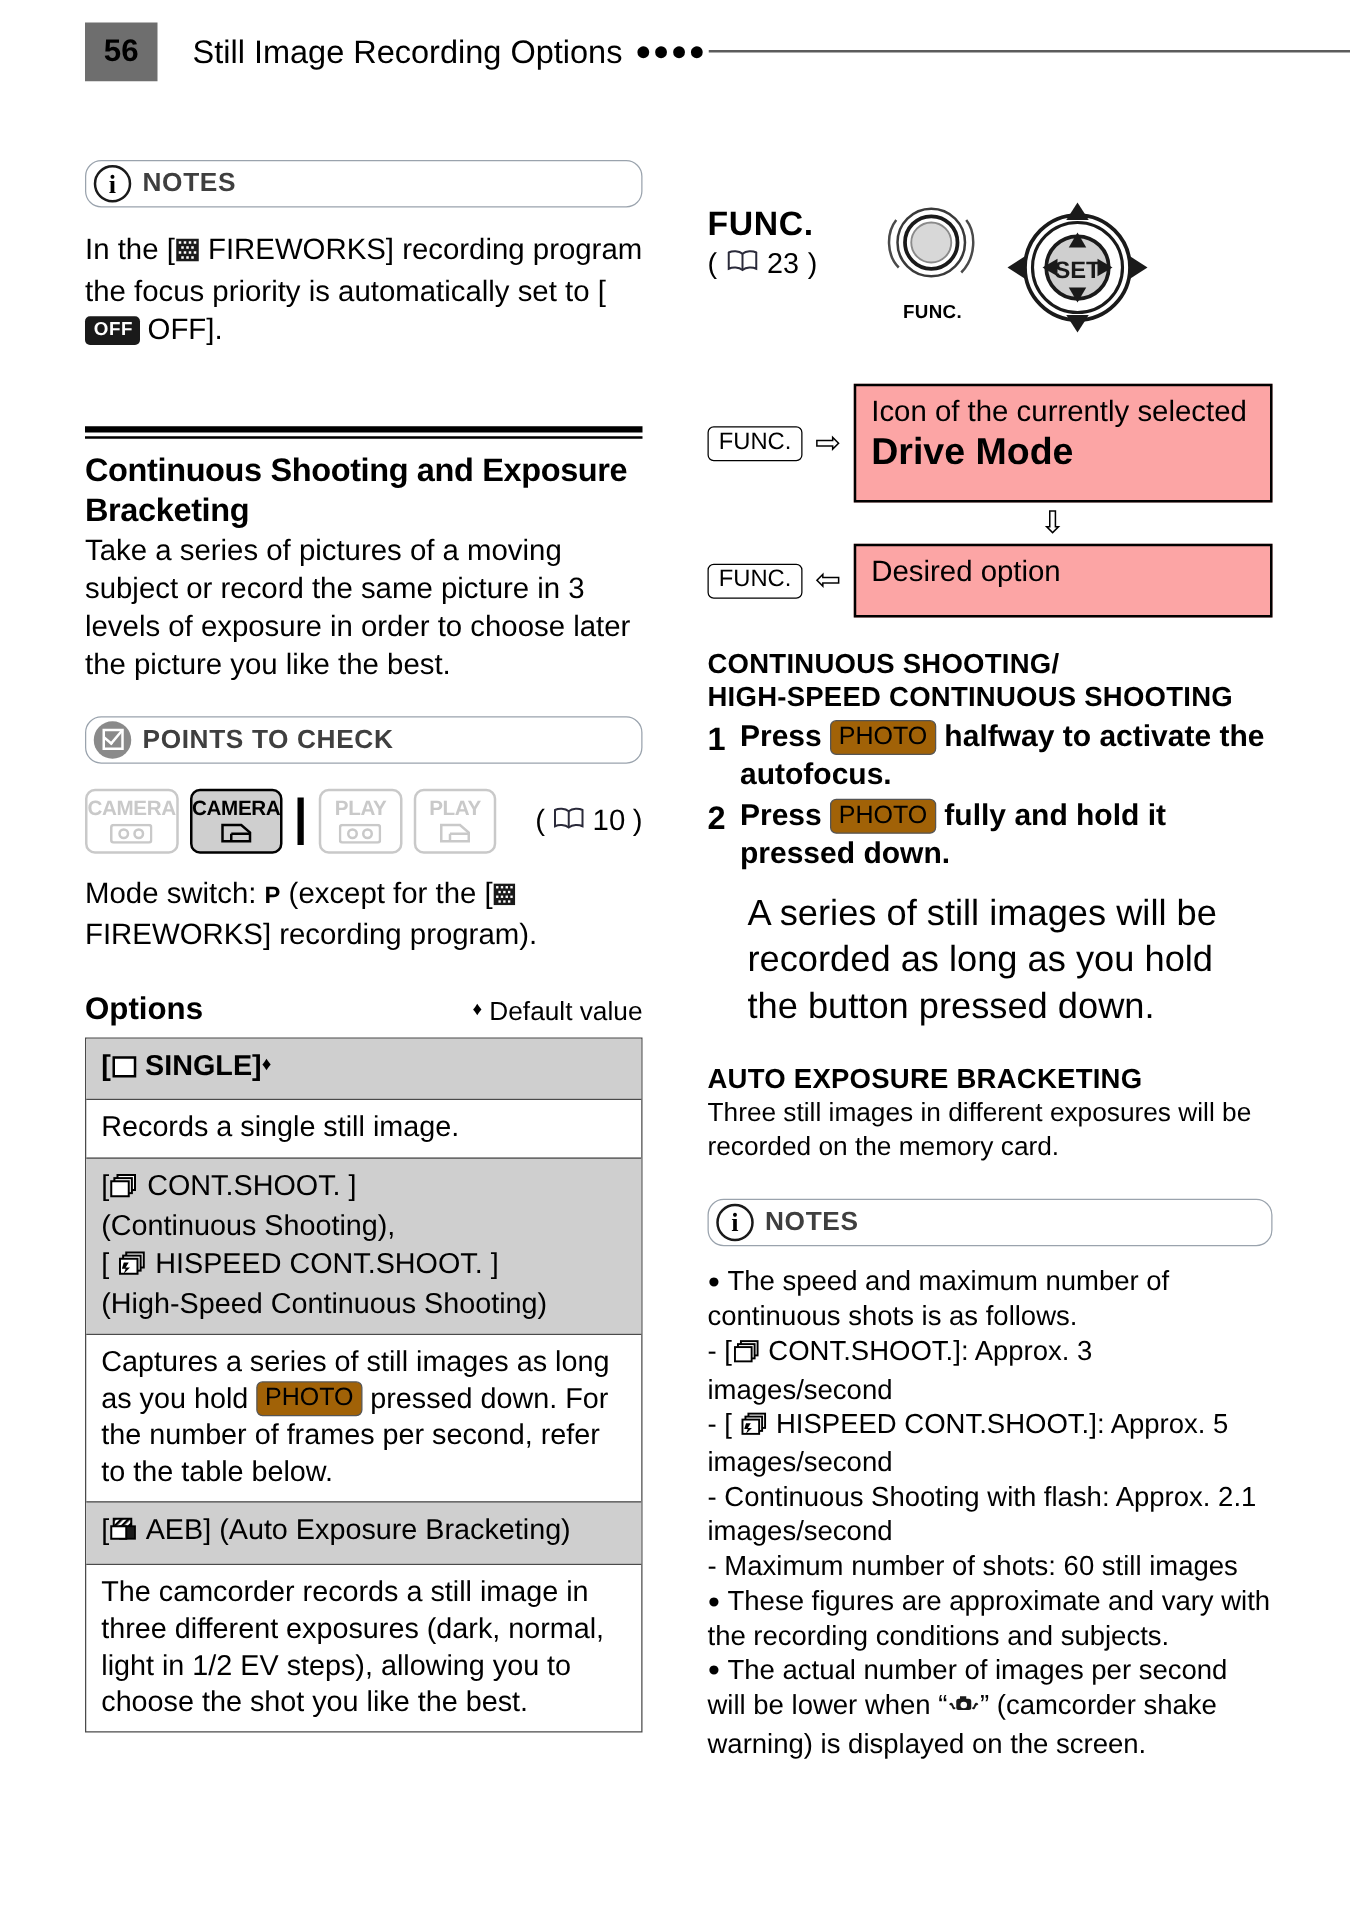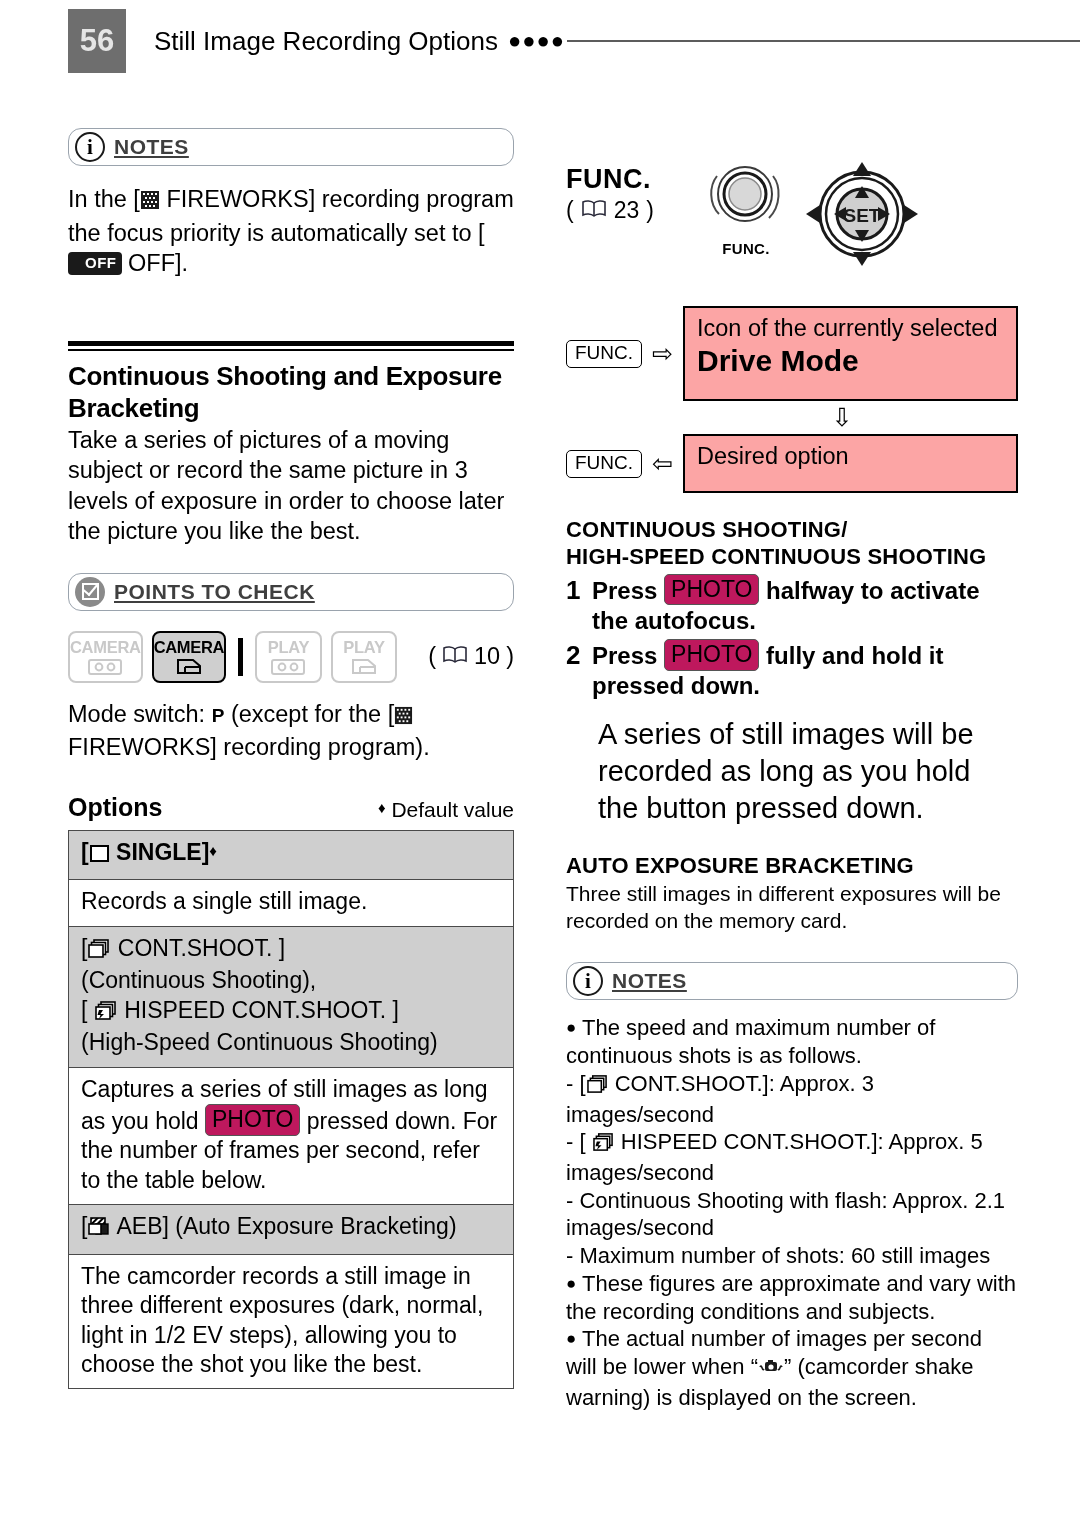--- a/index.html
+++ b/index.html
@@ -16,24 +16,24 @@
 
   
   .page-header {
     position: absolute;
     top: 14px; left: 0; right: 0;
     height: 54px;
     display: flex;
     align-items: center;
   }
   .page-num {
-    width: 58px; height: 64px;
+    width: 58px; height: 47px;
     background: #6e6e6e;
-    color: #e5e5e5;
-    font-size: 31px;
+    color: #000000;
+    font-size: 25px;
     font-weight: bold;
     display: flex;
     align-items: center;
     justify-content: center;
     margin-left: 68px;
   }
   .header-title {
     font-size: 26px;
     margin-left: 28px;
     white-space: nowrap;
@@ -73,21 +73,20 @@
     align-items: center;
     padding-left: 6px;
     background: #fff;
   }
   .callout-title {
     font-size: 21px;
     font-weight: bold;
     color: #3f3f3f;
     letter-spacing: 0.5px;
     margin-left: 9px;
-    text-decoration: underline;
   }
   .icon-info {
     width: 30px; height: 30px;
     border-radius: 50%;
     border: 2.2px solid #1a1a1a;
     display: flex; align-items: center; justify-content: center;
     font-family: "Liberation Serif", serif;
     font-weight: bold;
     font-size: 21px;
     line-height: 1;
@@ -256,25 +255,25 @@
     font-weight: bold;
     line-height: 1.26;
     margin-top: 3px;
   }
   .step-num { width: 26px; font-size: 26px; flex: none; }
   .key-photo {
     display: inline-block;
     border: 1.5px solid #555;
     border-radius: 5px;
     padding: 0px 6px 1px 6px;
-    font-size: 23px;
+    font-size: 20px;
     font-weight: normal;
     line-height: 1.25;
     vertical-align: 2px;
-    background: #be185d;
+    background: #a16207;
     white-space: nowrap;
   }
   .step-sub {
     font-size: 29px;
     line-height: 1.28;
     margin-left: 32px;
     margin-top: 14px;
   }
   .aeb-block { margin-top: 26px; }
   .aeb-press { font-size: 24px; font-weight: bold; line-height: 1.28; margin-top: 3px; }
@@ -287,21 +286,21 @@
 
   
   .ico { display: inline-block; vertical-align: -3px; }
   .badge-off {
     display: inline-block;
     background: #1a1a1a;
     color: #fff;
     font-size: 15px;
     font-weight: bold;
     border-radius: 4px;
-    padding: 1px 5px 2px 17px;
+    padding: 1px 5px 2px 7px;
     vertical-align: 3px;
     letter-spacing: 0.5px;
   }
 </style>
 </head>
 <body>
 
 <div class="page-header">
   <div class="page-num">56</div>
   <div class="header-title">Still Image Recording Options</div>

